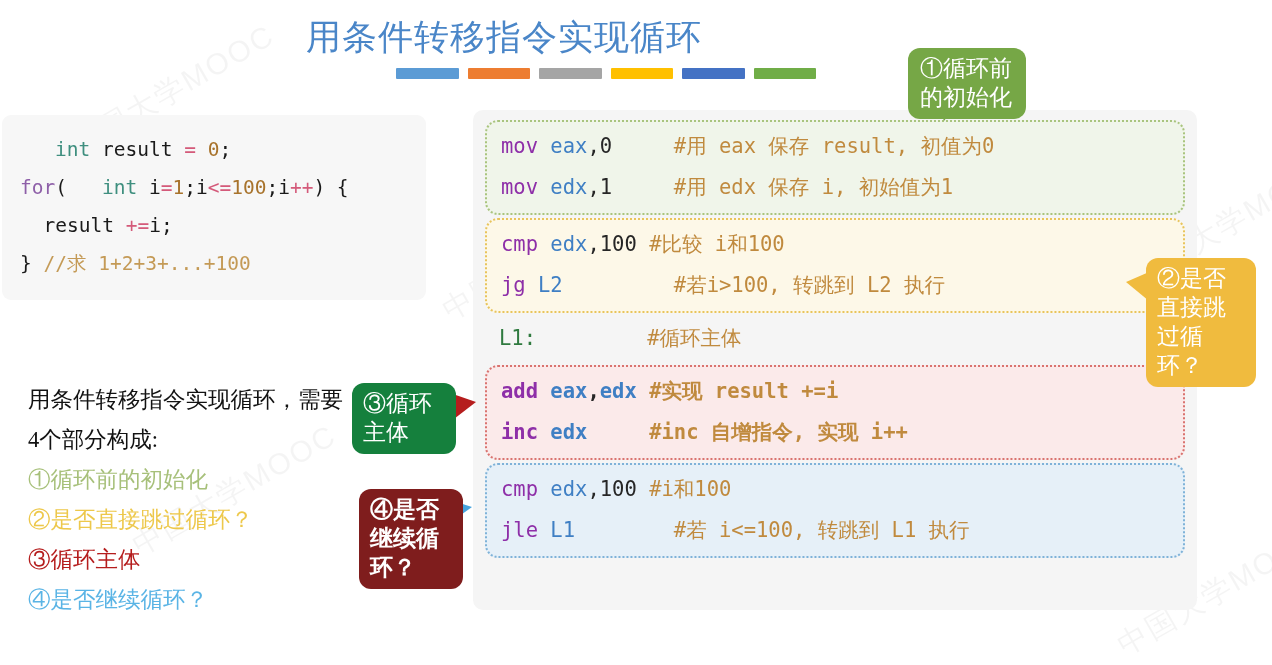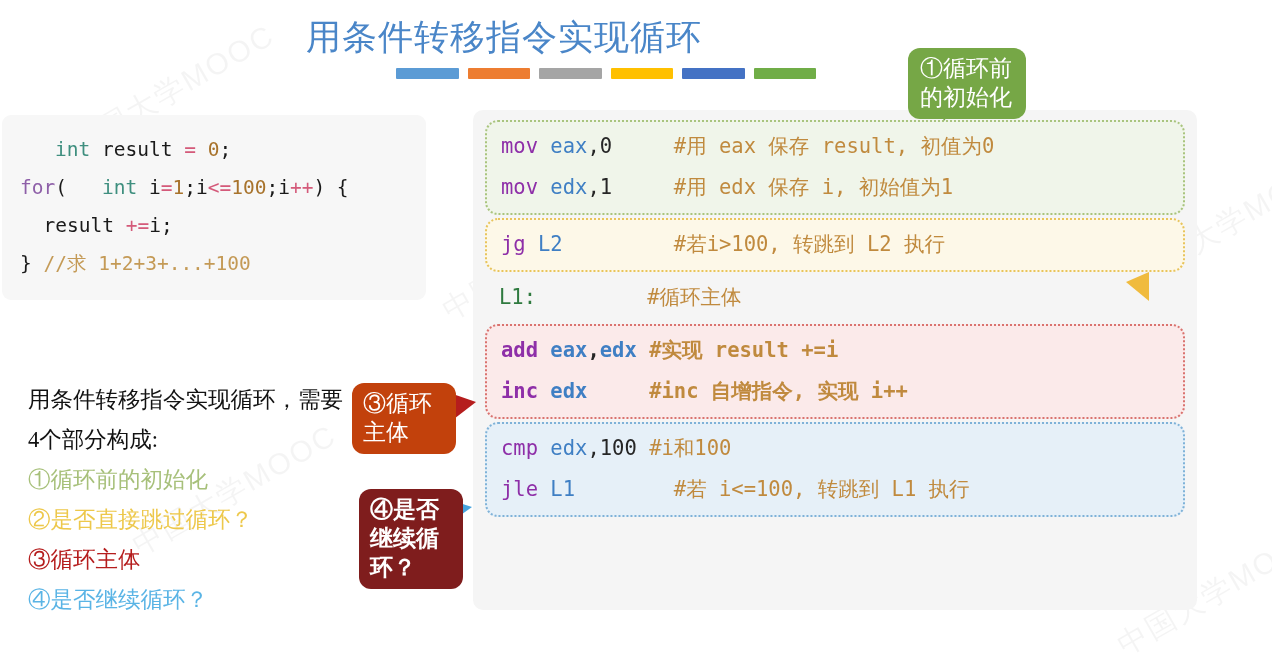--- a/index.html
+++ b/index.html
@@ -135,21 +135,21 @@
           border-left: 9px solid transparent;
           border-right: 18px solid transparent;
           border-top: 24px solid #76a746; }
 
   #co2 { left: 1146px; top: 258px; width: 110px; background: #f0bb3e; text-align: left; }
   #co2t { left: 1126px; top: 272px;
           border-top: 10px solid transparent;
           border-bottom: 19px solid transparent;
           border-right: 23px solid #f0bb3e; }
 
-  #co3 { left: 352px; top: 383px; width: 104px; background: #c2410c; text-align: left; }
+  #co3 { left: 352px; top: 383px; width: 104px; background: #15803d; text-align: left; }
   #co3t { left: 450px; top: 393px;
           border-top: 9px solid transparent;
           border-bottom: 20px solid transparent;
           border-left: 26px solid #b51d1d; }
 
   #co4 { left: 359px; top: 489px; width: 104px; background: #7f1d1d; text-align: left; font-weight: bold; }
   #co4t { left: 444px; top: 498px;
           border-top: 9px solid transparent;
           border-bottom: 20px solid transparent;
           border-left: 28px solid #47a3dd; }
@@ -185,40 +185,44 @@
     <span class="it" style="color: rgb(181, 29, 29);">③循环主体</span>
     <span class="it" style="color: rgb(90, 180, 229);">④是否继续循环？</span>
   </div>
 
   <div id="asm">
       <div class="blk g">
         <div class="row"><span class="mn">mov</span><span class="reg"> eax</span><span class="num">,</span><span class="num">0</span><span class="num">     </span><span class="cm">#用 eax 保存 result, 初值为0</span></div>
         <div class="row"><span class="mn">mov</span><span class="reg"> edx</span><span class="num">,</span><span class="num">1</span><span class="num">     </span><span class="cm">#用 edx 保存 i, 初始值为1</span></div>
       </div>
       <div class="blk y">
+        <div class="row"><span class="mn">cmp</span><span class="reg"> edx</span><span class="num">,</span><span class="num">100</span><span class="num"> </span><span class="cm">#比较 i和100</span></div>
         <div class="row"><span class="mn">jg</span><span class="reg"> L2</span><span class="num">         </span><span class="cm">#若i&gt;100, 转跳到 L2 执行</span></div>
       </div>
       <div class="plain">
         <div class="row"><span class="lbl">L1:</span><span class="num">         </span><span class="cm">#循环主体</span></div>
       </div>
       <div class="blk r">
         <div class="row"><span class="mn">add</span><span class="reg"> eax</span><span class="num">,</span><span class="reg">edx</span><span class="num"> </span><span class="cm">#实现 result +=i</span></div>
         <div class="row"><span class="mn">inc</span><span class="reg"> edx</span><span class="num">     </span><span class="cm">#inc 自增指令, 实现 i++</span></div>
       </div>
       <div class="blk b">
         <div class="row"><span class="mn">cmp</span><span class="reg"> edx</span><span class="num">,</span><span class="num">100</span><span class="num"> </span><span class="cm">#i和100</span></div>
         <div class="row"><span class="mn">jle</span><span class="reg"> L1</span><span class="num">        </span><span class="cm">#若 i&lt;=100, 转跳到 L1 执行</span></div>
       </div>
     </div>
 
   <div class="tail" id="co1t"></div>
   <div class="callout" id="co1">①循环前
 的初始化</div>
 
   <div class="tail" id="co2t"></div>
+  <div class="callout" id="co2">②是否
+直接跳
+过循环？</div>
 
   <div class="tail" id="co3t"></div>
   <div class="callout" id="co3">③循环
 主体</div>
 
   <div class="tail" id="co4t"></div>
   <div class="callout" id="co4">④是否
 继续循
 环？</div>
 

